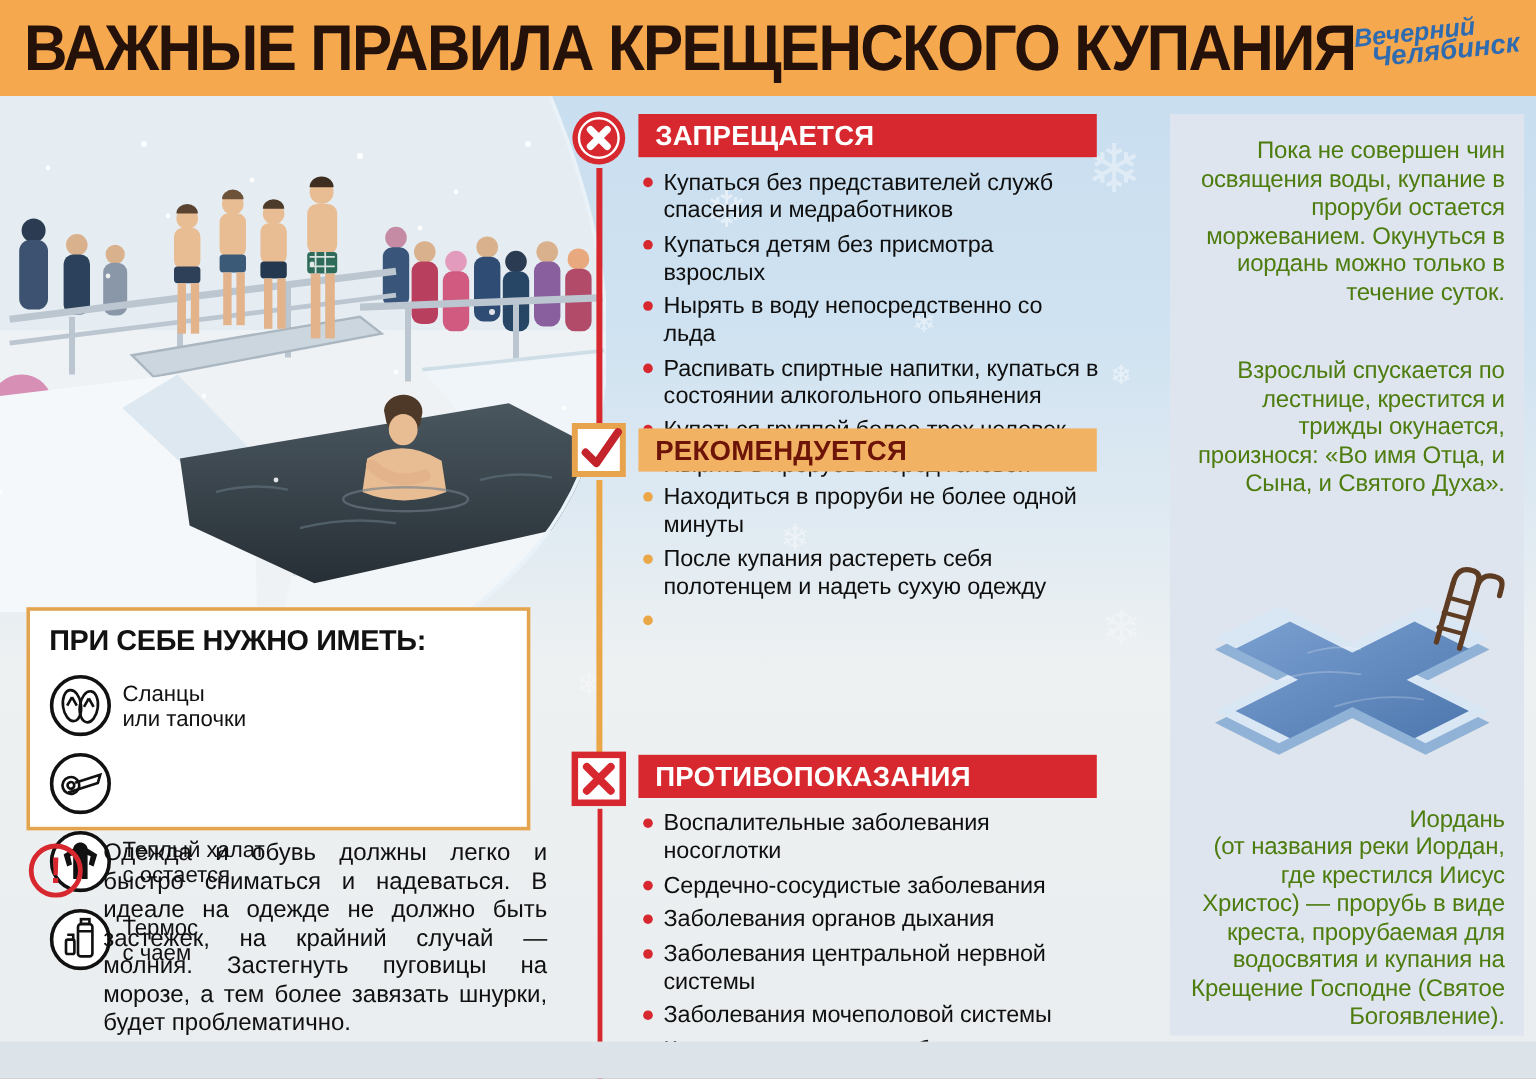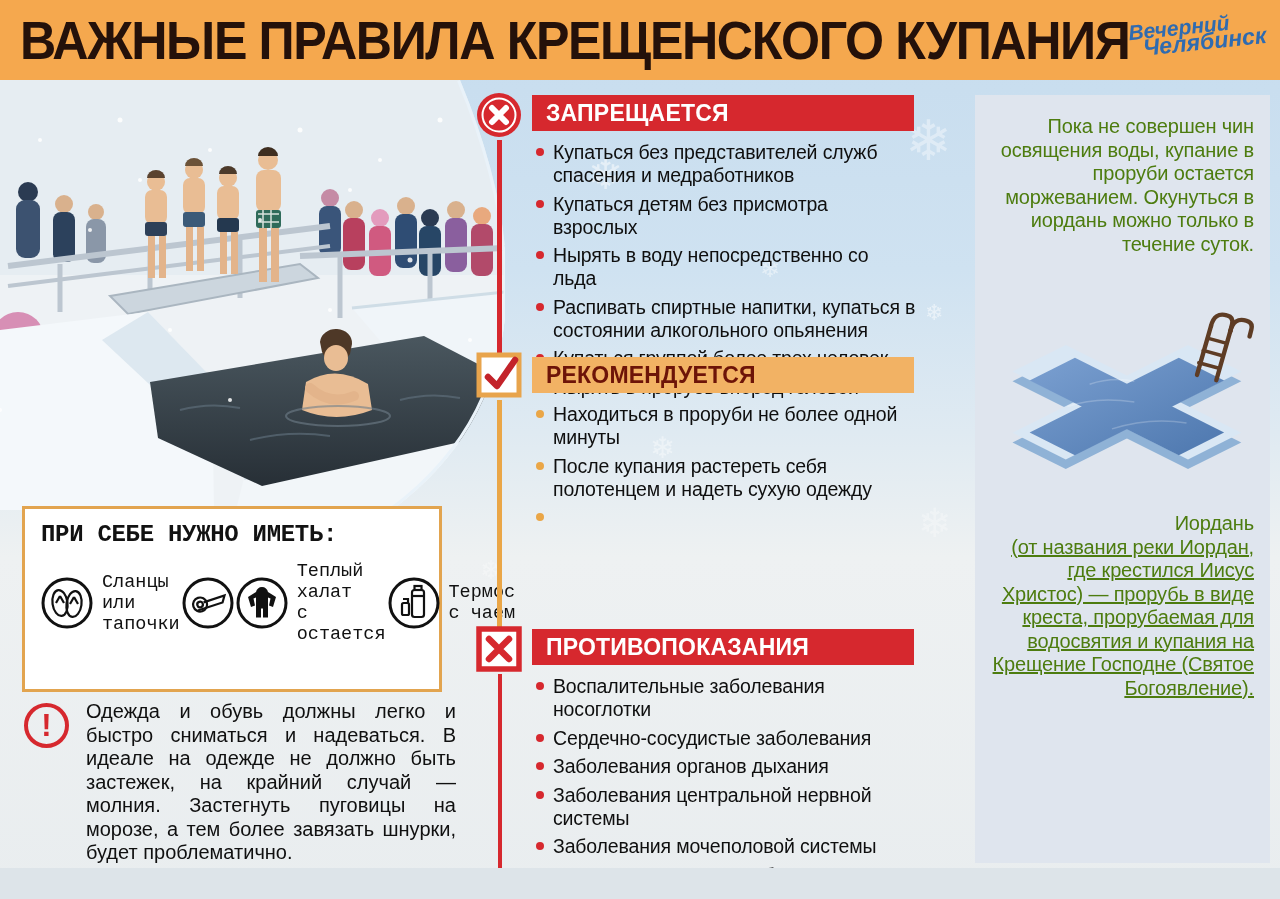--- a/index.html
+++ b/index.html
@@ -11,23 +11,23 @@
   .title{font-size:54px;font-weight:bold;color:#24110a;letter-spacing:-1.5px;transform:scaleX(.93);
     transform-origin:left center;margin-left:20px;white-space:nowrap;}
   .logo{position:absolute;right:14px;top:16px;color:#2f6bb0;font-style:italic;font-weight:bold;
     transform:rotate(-6deg);line-height:.92;}
   .logo .l1{font-size:21px;display:block;}
   .logo .l2{font-size:23px;display:block;margin-left:13px;margin-top:-3px;}
   
   .photo{position:absolute;left:0;top:80px;width:505px;height:430px;}
   
   .bring{position:absolute;left:22px;top:506px;width:420px;height:186px;background:#fff;
-    border:3px solid #e2a44f;box-sizing:border-box;padding:12px 12px 8px 16px;font-family:Liberation Mono, monospace;}
+    border:3px solid #e2a44f;box-sizing:border-box;padding:12px 12px 8px 16px;}
   .bring-title{font-size:24px;font-weight:bold;color:#121212;letter-spacing:-.3px;}
-  .bring-grid{display:grid;grid-template-columns:1fr 1fr 1fr 1fr;row-gap:13px;column-gap:2px;margin-top:13px;}
+  .bring-grid{display:grid;grid-template-columns:1fr;row-gap:13px;column-gap:2px;margin-top:13px;}
   .bring-item{display:flex;align-items:center;gap:9px;}
   .bring-item svg{flex:0 0 auto;}
   .bring-label{font-size:18.5px;line-height:21px;color:#111;max-width:146px;}
   
   .note{position:absolute;left:24px;top:700px;width:432px;}
   .note-icon{position:absolute;left:0;top:3px;width:45px;height:45px;border:4px solid #d6282e;border-radius:50%;
     box-sizing:border-box;color:#d6282e;font-weight:bold;font-size:31px;display:flex;align-items:center;justify-content:center;}
   .note-text{margin:0 0 0 62px;font-size:20px;line-height:23.5px;text-align:justify;color:#101010;}
   
   .section{position:absolute;left:476px;width:486px;}
@@ -49,21 +49,21 @@
   .sec-red .dot{background:#d6282e;}
   .sec-orange .dot{background:#eaa647;}
   
   .panel{position:absolute;left:975px;top:95px;width:295px;height:768px;background:#dfe5ee;
     box-sizing:border-box;padding:20px 16px 12px;}
   .panel p{margin:0;text-align:right;font-size:20px;line-height:23.5px;color:#4d7c0f;letter-spacing:-.15px;}
   .panel .p2{margin-top:42px;}
   .cross-wrap{margin-top:10px;height:246px;}
   .cross-wrap svg{width:100%;height:100%;}
   .caption-title{margin-top:0;font-size:18px;line-height:21px;}
-  .caption{font-size:18px;line-height:21px;text-decoration:underline;}
+  .caption{font-size:18px;line-height:21px;}
   
   .bottom-strip{position:absolute;left:0;bottom:0;width:1280px;height:31px;background:#dde4e9;}
   .flake{position:absolute;color:#fff;pointer-events:none;}
 </style>
 </head>
 <body>
 
 <div class="poster">
 
   <span class="flake" style="left:588px;top:150px;font-size:42px;opacity:.5">❄</span>
@@ -343,20 +343,21 @@
         <li><span class="dot"></span><span>Сердечно-сосудистые заболевания</span></li>
         <li><span class="dot"></span><span>Заболевания органов дыхания</span></li>
         <li><span class="dot"></span><span>Заболевания центральной нервной системы</span></li>
         <li><span class="dot"></span><span>Заболевания мочеполовой системы</span></li>
         <li><span class="dot"></span><span>Кожно-венерические заболевания</span></li>
       </ul>
   </div>
 
   <div class="panel">
     <p class="p1">Пока не совершен чин освящения воды, купание в проруби остается моржеванием. Окунуться в иордань можно только в течение суток.</p>
+    <p class="p2">Взрослый спускается по лестнице, крестится и трижды окунается, произнося: «Во имя Отца, и Сына, и Святого Духа».</p>
     <div class="cross-wrap">
       <svg viewBox="0 0 300 240">
         <defs>
           <linearGradient id="crossWater" x1="0" y1="0" x2="1" y2="1">
             <stop offset="0" stop-color="#7ba0d1"></stop>
               <stop offset="1" stop-color="#4d77ae"></stop>
           </linearGradient>
         </defs>
         <g transform="translate(5,26)">
           <g fill="#8fb2d6">

